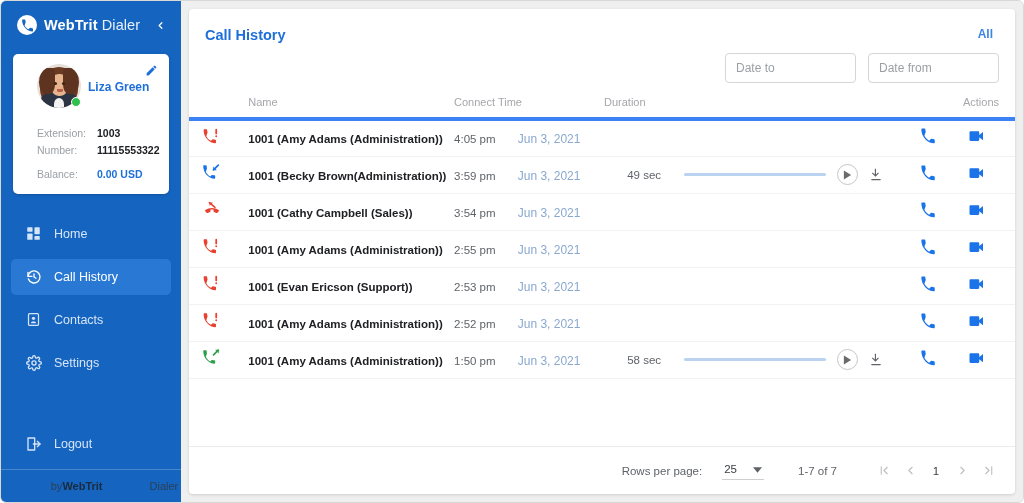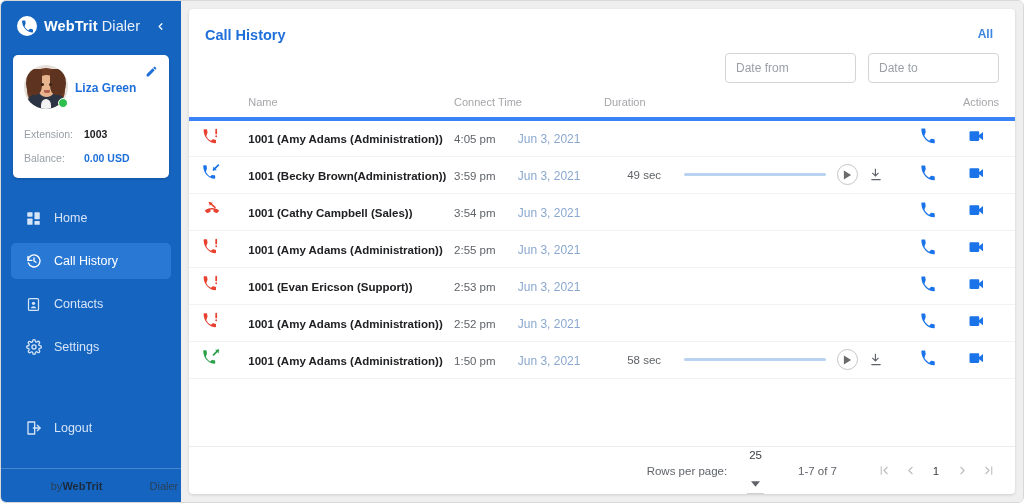--- a/index.html
+++ b/index.html
@@ -60,21 +60,21 @@
     cursor: pointer;
     padding: 4px 5px;
     display:flex; align-items:center;
   }
 
   
   .profile-card {
     margin: 4px 12px 0 12px;
     background: #ffffff;
     border-radius: 5px;
-    padding: 10px 11px 11px 11px;
+    padding: 10px 11px 11px 24px;
     box-shadow: 0 1px 3px rgba(0,0,0,.18);
   }
   .profile-top {
     display: flex;
     align-items: flex-start;
     position: relative;
     min-height: 42px;
   }
   .avatar-wrap { position: relative; width: 44px; height: 44px; flex: 0 0 44px; }
   .avatar {
@@ -293,21 +293,20 @@
     font-size: 11.5px;
     color: #5f6368;
   }
   .rpp-label { margin-right: 20px; }
   .rpp-select {
     display: flex; align-items: center; gap: 16px;
     border-bottom: 1px solid #cfcfcf;
     padding: 2px 2px 4px 2px;
     cursor: pointer;
     margin-right: 34px;
-    flex-direction: column;
   }
   .rpp-val { font-size: 11.5px; color: #3c4043; }
   .range-txt { margin-right: 34px; }
   .pg-btn {
     width: 26px; height: 26px;
     display: flex; align-items: center; justify-content: center;
     color: #bdbdbd; cursor: pointer; font-size: 12px;
   }
   .pg-num { color: #3c4043; font-size: 11.5px; }
 </style>
@@ -355,20 +354,24 @@
             </svg>
         </span>
       </div>
 
       <div class="kv-block">
         <div class="kv-gap"></div>
         <div class="kv">
           <span class="k">Extension:</span>
           <span class="v">1003</span>
         </div>
+        <div class="kv">
+          <span class="k">Number:</span>
+          <span class="v">11115553322</span>
+        </div>
         <div class="kv-gap"></div>
         <div class="kv">
           <span class="k">Balance:</span>
           <span class="v accent">0.00 USD</span>
         </div>
       </div>
     </div>
 
     <div class="nav">
       <div class="nav-item">
@@ -432,22 +435,22 @@
 
   <div id="main">
     <div class="panel">
 
       <div class="panel-header">
         <div class="panel-title">Call History</div>
         <div class="panel-all">All</div>
       </div>
 
       <div class="filters">
+        <input class="date-input" type="text" placeholder="Date to" style="">
         <input class="date-input" type="text" placeholder="Date from" style="">
-        <input class="date-input" type="text" placeholder="Date to" style="">
       </div>
 
       <table class="calls">
         <thead>
           <tr>
             <th class="c-icon"></th>
             <th class="c-name">Name</th>
             <th class="c-time" colspan="2">Connect Time</th>
             <th class="c-dur">Duration</th>
             <th class="c-play"></th>

